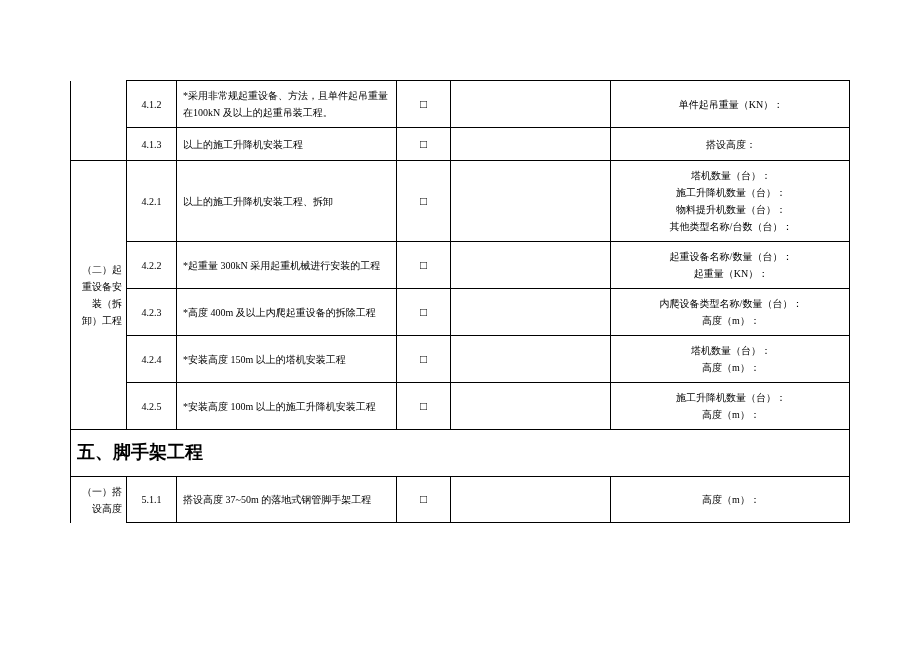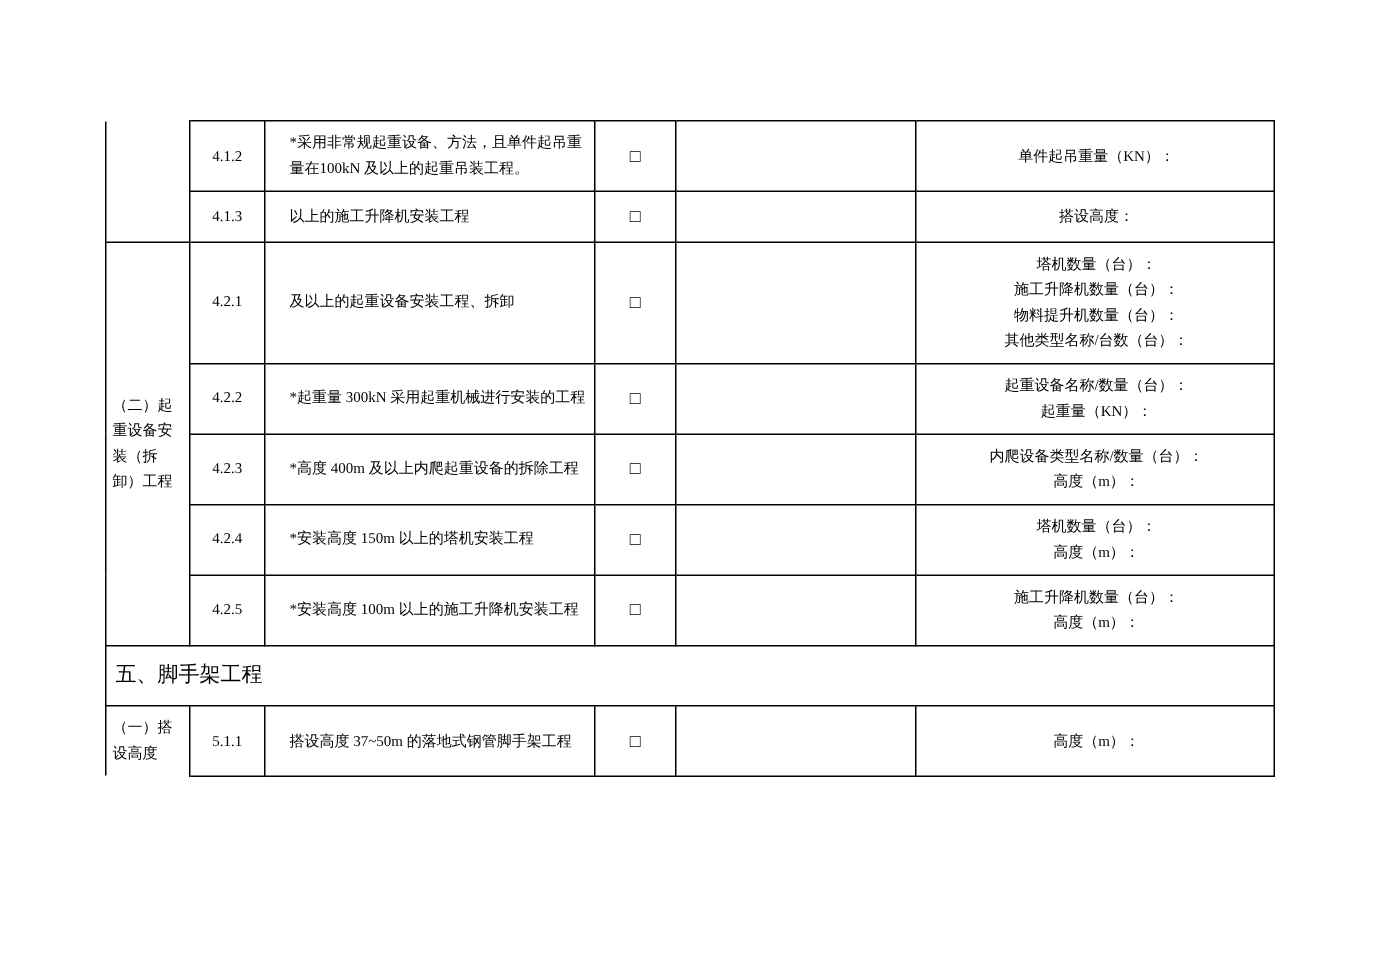--- a/index.html
+++ b/index.html
@@ -16,29 +16,29 @@
       width: 100%;
       table-layout: fixed;
     }
     td {
       border: 1px solid #000;
       padding: 6px 4px;
       vertical-align: middle;
       line-height: 1.7;
       font-size: 10px;
     }
-    .col-cat { width: 56px; text-align: left; }
+    .col-cat { width: 56px; text-align: right; }
     .col-num { width: 50px; text-align: center; }
-    .col-desc { width: 220px; padding-left: 16px; padding-right: 4px; }
+    .col-desc { width: 220px; padding-left: 6px; padding-right: 4px; }
     .col-check { width: 54px; text-align: center; font-size: 11px; }
     .col-mid { width: 160px; }
     .col-notes { padding-left: 6px; text-align: center; }
     .section-heading {
-      font-size: 14px;
-      font-weight: normal;
+      font-size: 18px;
+      font-weight: bold;
       padding: 10px 6px;
       line-height: 1.4;
     }
     .checkbox-glyph { font-family: sans-serif; font-size: 12px; }
     .no-top { border-top: none; }
     .no-bottom { border-bottom: none; }
   </style>
 </head>
 <body>
 
@@ -66,21 +66,21 @@
       <td class="col-num">4.1.3</td>
       <td class="col-desc">以上的施工升降机安装工程</td>
       <td class="col-check"><span class="checkbox-glyph">□</span></td>
       <td class="col-mid"></td>
       <td class="col-notes">搭设高度：</td>
     </tr>
 
     <tr>
       <td class="col-cat" rowspan="5">（二）起重设备安装（拆卸）工程</td>
       <td class="col-num">4.2.1</td>
-      <td class="col-desc">及以上的起重设备安装工程、拆卸</td>
+      <td class="col-desc">以上的施工升降机安装工程、拆卸</td>
       <td class="col-check"><span class="checkbox-glyph">□</span></td>
       <td class="col-mid"></td>
       <td class="col-notes">塔机数量（台）：<br>施工升降机数量（台）：<br>物料提升机数量（台）：<br>其他类型名称/台数（台）：</td>
     </tr>
 
     <tr>
       <td class="col-num">4.2.2</td>
       <td class="col-desc">*起重量 300kN 采用起重机械进行安装的工程</td>
       <td class="col-check"><span class="checkbox-glyph">□</span></td>
       <td class="col-mid"></td>

